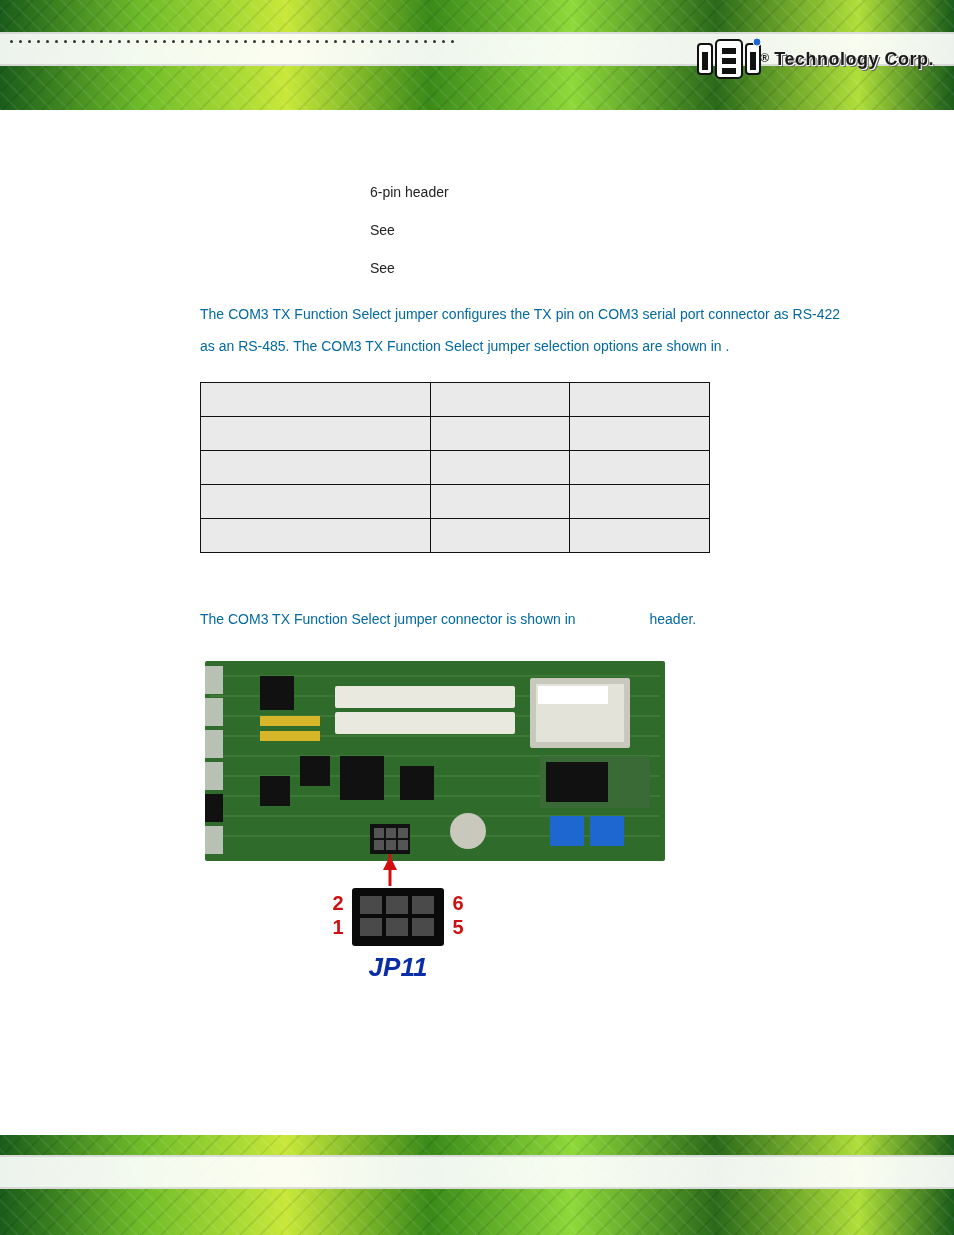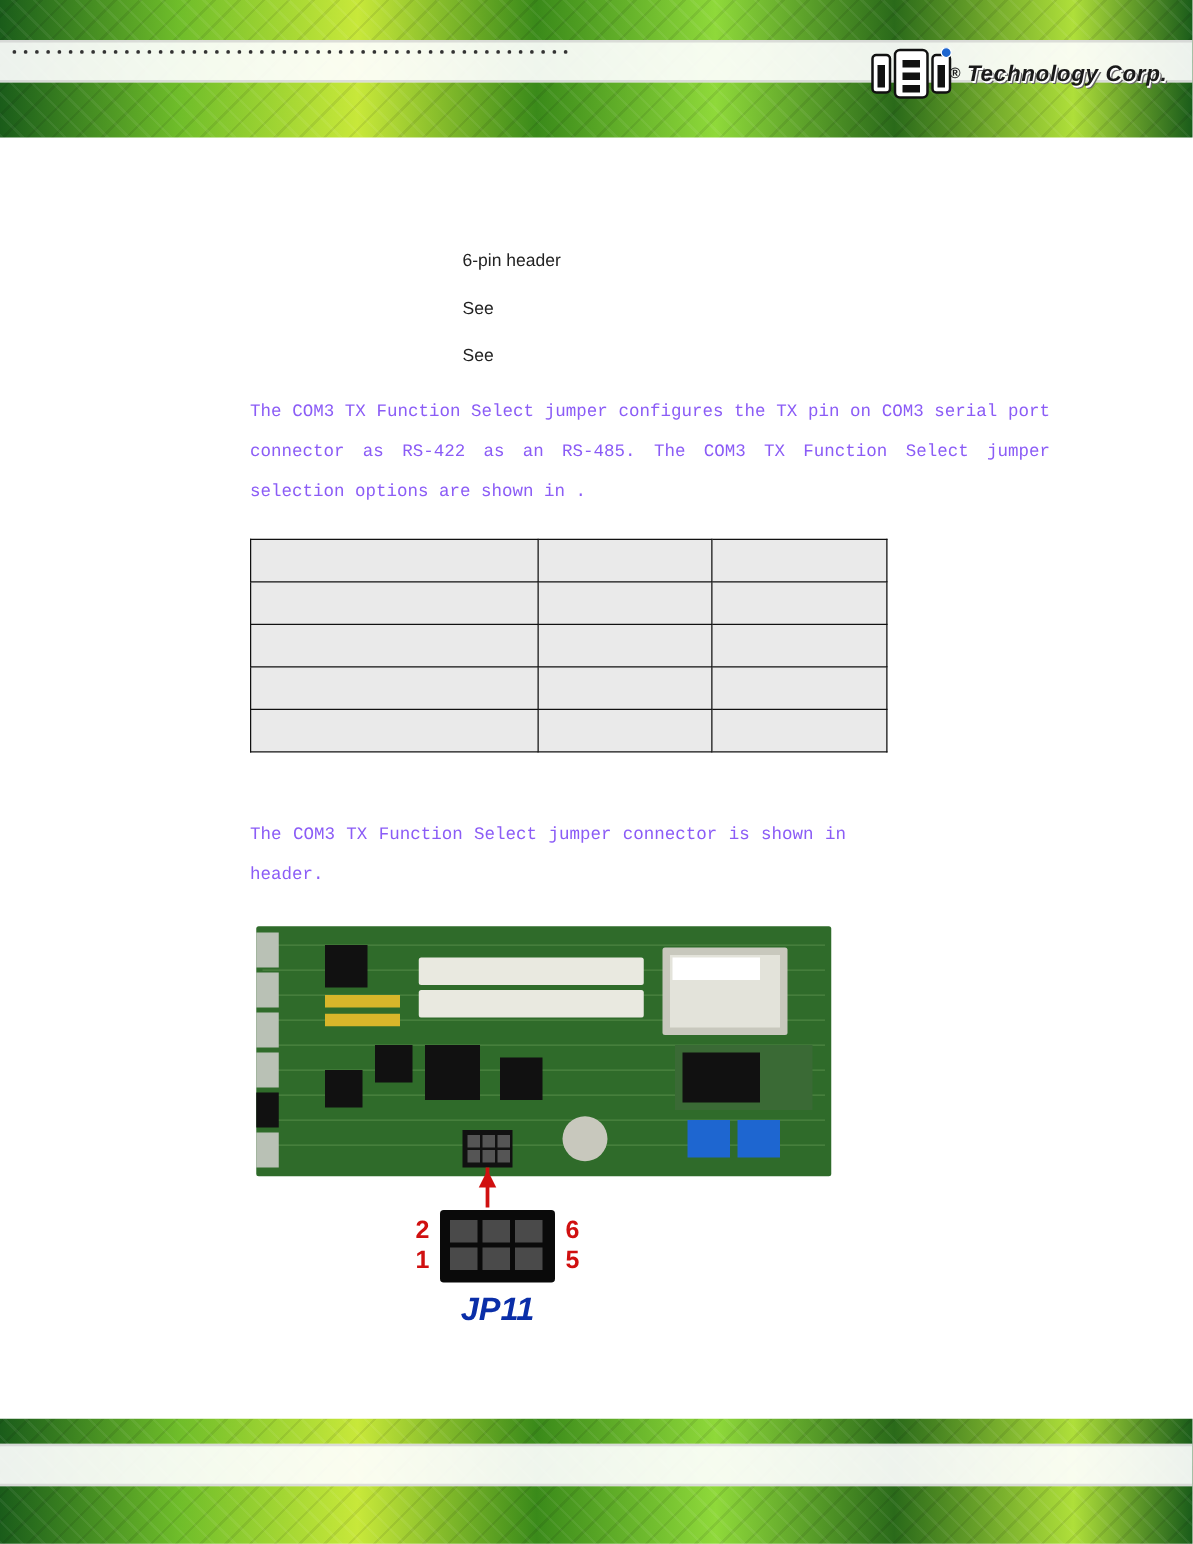--- a/index.html
+++ b/index.html
@@ -67,54 +67,52 @@
     gap: 8px;
     z-index: 3;
   }
   .logo-svg { width: 70px; height: 42px; }
   .logo-text {
     font-weight: 900;
     font-size: 18px;
     color: #1a1a1a;
     text-shadow: 1px 1px 0 #fff, 2px 2px 0 #666;
     letter-spacing: 0.5px;
-    font-style: italic;
   }
   .tm {
     position: absolute;
     left: -14px;
     top: 2px;
     font-size: 12px;
     color: #1a1a1a;
     font-weight: bold;
   }
   .content {
     position: absolute;
-    top: 200px;
+    top: 184px;
     left: 200px;
     width: 640px;
   }
   .spec-row {
     display: flex;
     margin-bottom: 22px;
     font-size: 14px;
     color: #222;
   }
   .spec-label {
     width: 170px;
   }
   .spec-value { }
   .body-para {
     font-size: 14px;
-    color: #8b5cf6;
+    color: #0369a1;
     line-height: 2.3;
     text-align: justify;
     margin-top: 20px;
     margin-bottom: 20px;
-    font-family: Liberation Mono, monospace;
   }
   table.jumper {
     border-collapse: collapse;
     width: 510px;
     margin-top: 6px;
   }
   table.jumper th, table.jumper td {
     border: 1px solid #111;
     height: 34px;
     background: #eaeaea;

